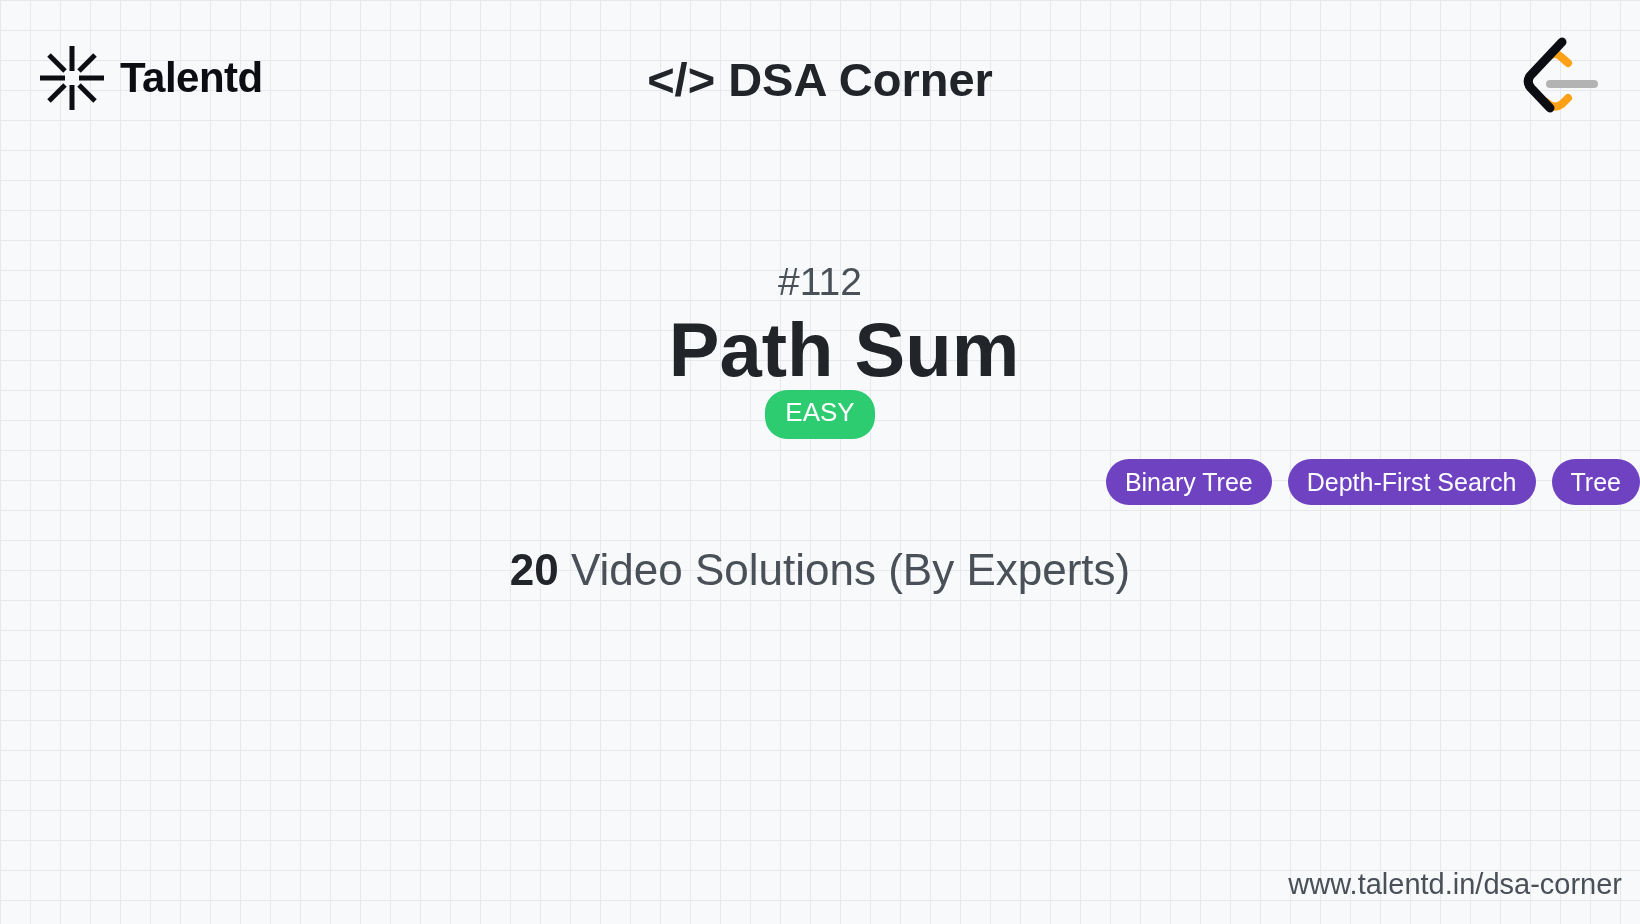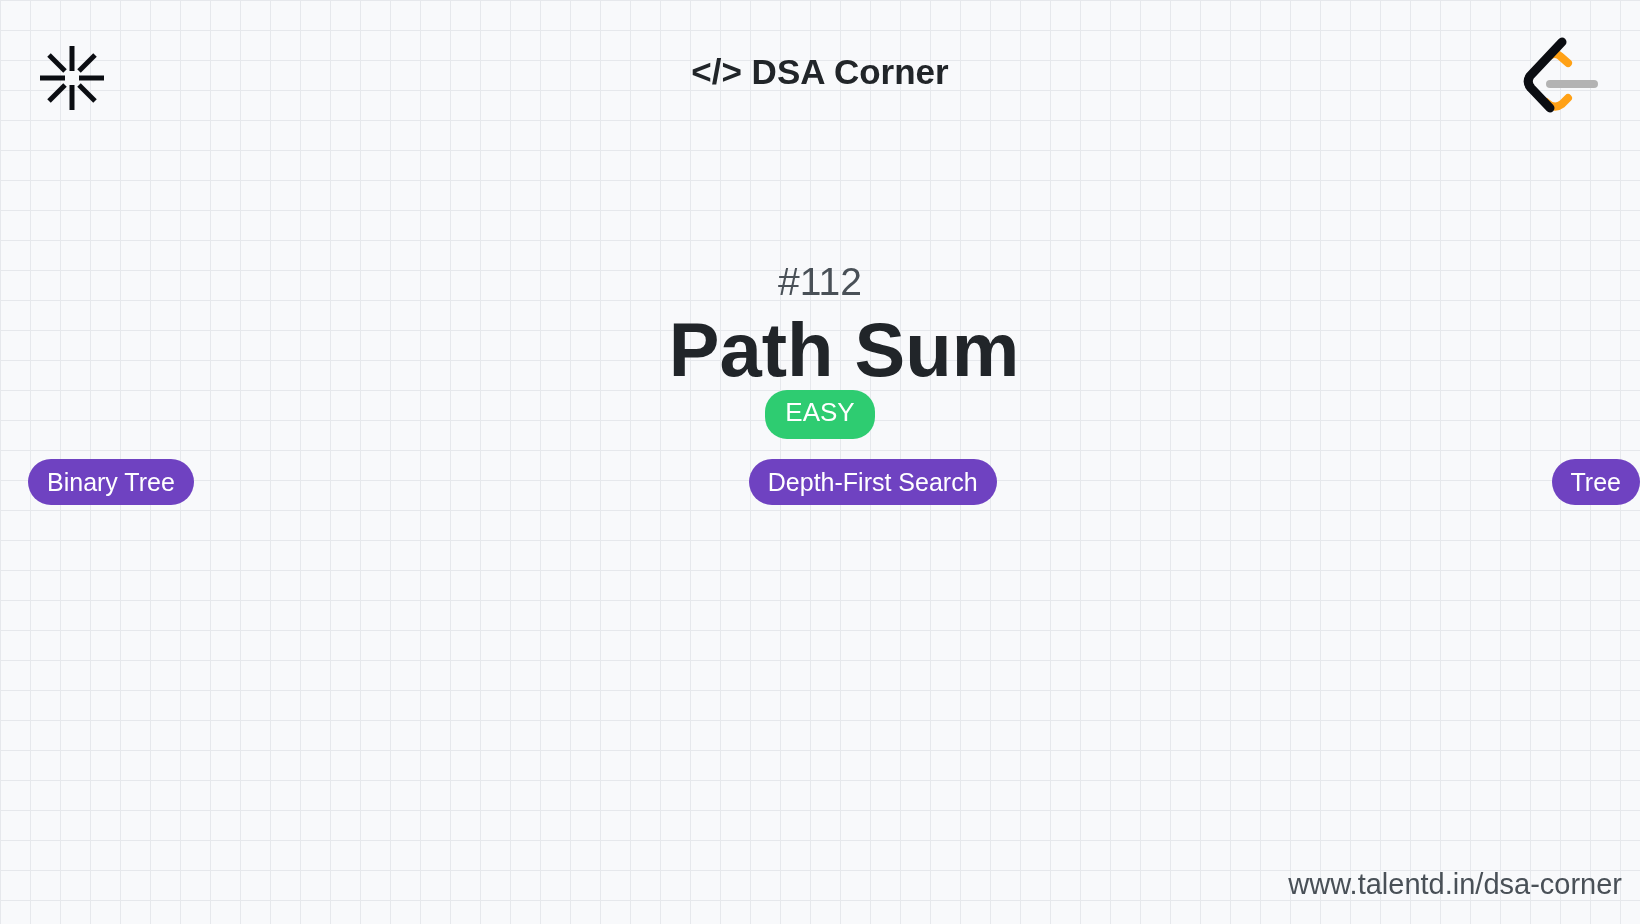--- a/index.html
+++ b/index.html
@@ -9,27 +9,27 @@
     background-image:
       linear-gradient(to right, #e6e8ec 1px, transparent 1px),
       linear-gradient(to bottom, #e6e8ec 1px, transparent 1px);
     background-size: 30px 30px;
     font-family: "Liberation Sans", sans-serif;
     color: #212529;
   }
   .brand { position: absolute; left: 38px; top: 44px; display: flex; align-items: center; }
   .brand-icon { width: 68px; height: 68px; }
   .brand-name { margin-left: 14px; font-size: 42px; font-weight: bold; color: #0b0d12; letter-spacing: -0.5px; }
-  .header-title { position: absolute; left: 0; right: 0; top: 52px; text-align: center; font-size: 35px; font-weight: bold; color: #212529; }
+  .header-title { position: absolute; left: 0; right: 0; top: 52px; text-align: center; font-size: 47px; font-weight: bold; color: #212529; }
   .lc-logo { position: absolute; left: 1522px; top: 36px; width: 78px; height: 86px; }
   .problem-number { position: absolute; left: 0; right: 0; top: 260px; text-align: center; font-size: 39px; color: #495057; }
   .problem-title { position: absolute; left: 0; right: 0; top: 312px; text-align: center; font-size: 76px; font-weight: bold; color: #212529; line-height: 1; padding-left: 48px; }
   .difficulty-wrap { position: absolute; left: 0; right: 0; top: 390px; text-align: center; }
   .difficulty { display: inline-block; background: #2ecc71; color: #ffffff; font-size: 26px; height: 49px; line-height: 44px; padding: 0 20px; border-radius: 22px; }
-  .tags { position: absolute; left: 0; right: 0; top: 459px; display: flex; justify-content: space-between; gap: 16px; padding-left: 28px; }
+  .tags { position: absolute; left: 0; right: 0; top: 459px; display: flex; justify-content: flex-end; gap: 16px; padding-left: 28px; }
   .tag { background: #6f42c1; color: #ffffff; font-size: 25px; height: 46px; line-height: 46px; padding: 0 19px; border-radius: 23px; white-space: nowrap; }
   .stats { position: absolute; left: 0; right: 0; top: 540px; text-align: center; }
   .stat { font-size: 44px; color: #495057; height: 69px; line-height: 60px; }
   .stat .num { font-weight: bold; color: #212529; }
   .footer-url { position: absolute; right: 18px; top: 868px; font-size: 29px; color: #495057; }
 </style>
 </head>
 <body>
 
 <div class="brand">
@@ -38,20 +38,21 @@
       <line x1="34" y1="2" x2="34" y2="27"></line>
       <line x1="34" y1="41" x2="34" y2="66"></line>
       <line x1="2" y1="34" x2="27" y2="34"></line>
       <line x1="41" y1="34" x2="66" y2="34"></line>
       <line x1="11" y1="11" x2="27" y2="27"></line>
       <line x1="41" y1="41" x2="57" y2="57"></line>
       <line x1="57" y1="11" x2="41" y2="27"></line>
       <line x1="27" y1="41" x2="11" y2="57"></line>
     </g>
   </svg>
+  <span class="brand-name">Talentd</span>
 </div>
 
 <div class="header-title">&lt;/&gt; DSA Corner</div>
 
 <svg class="lc-logo" viewBox="0 0 78 86">
   <path d="M46 27 L38 20 Q32 15 26 21" fill="none" stroke="#ffa116" stroke-width="8" stroke-linecap="round"></path>
   <path d="M24 66 Q32 74 40 68 L46 62" fill="none" stroke="#ffa116" stroke-width="8" stroke-linecap="round"></path>
   <line x1="28" y1="48" x2="72" y2="48" stroke="#b3b3b3" stroke-width="8" stroke-linecap="round"></line>
   <path d="M40 6 L8 40 Q4 46 9 52 L28 72" fill="none" stroke="#0b0d12" stroke-width="9" stroke-linecap="round" stroke-linejoin="round"></path>
 </svg>
@@ -63,15 +64,19 @@
   <span class="difficulty">EASY</span>
 </div>
 
 <div class="tags">
   <span class="tag">Binary Tree</span>
   <span class="tag">Depth-First Search</span>
   <span class="tag">Tree</span>
 </div>
 
 <div class="stats">
+  <div class="stat">
+    <span class="num">20</span>
+    <span>Video Solutions (By Experts)</span>
+  </div>
 </div>
 
 <div class="footer-url">www.talentd.in/dsa-corner</div>
 
 </body></html>

